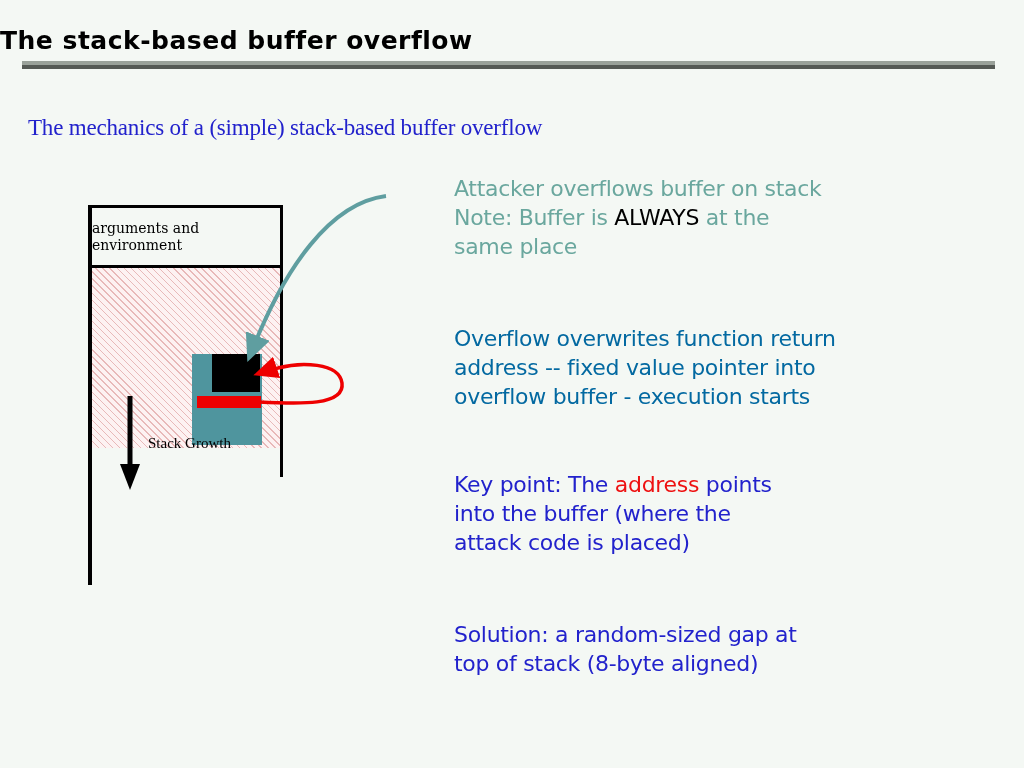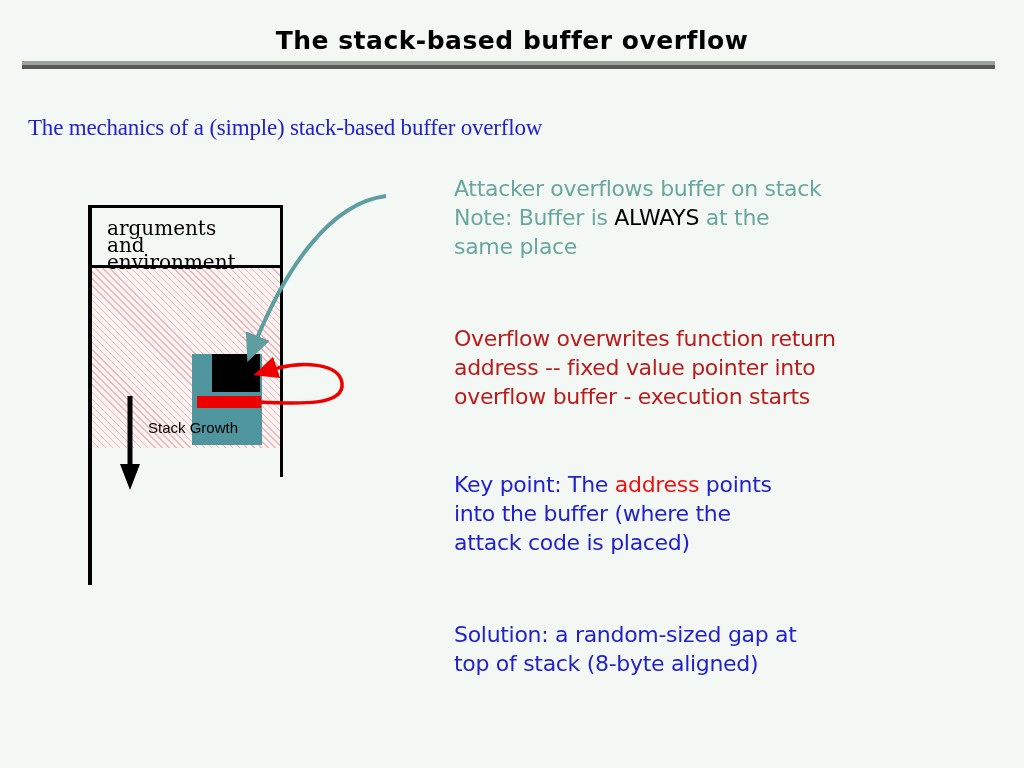--- a/index.html
+++ b/index.html
@@ -15,21 +15,21 @@
     overflow: hidden;
     font-family: "DejaVu Sans", sans-serif;
   }
 
   
   #title {
     position: absolute;
     top: 26px;
     left: 0;
     width: 1024px;
-    text-align: center;
+    text-align: left;
     font-family: "DejaVu Sans", sans-serif;
     font-size: 25px;
     font-weight: bold;
     color: #000000;
     letter-spacing: 0.5px;
   }
   #title-rule {
     position: absolute;
     left: 22px;
     top: 61px;
@@ -76,24 +76,24 @@
     left: 88px;
     top: 205px;
     width: 195px;
     height: 63px;
     border: 3px solid #000000;
     box-sizing: border-box;
     background: #f4f8f4;
   }
   #args-label {
     position: absolute;
-    left: 107px;
+    left: 92px;
     top: 220px;
     font-family: "DejaVu Serif", serif;
-    font-size: 20px;
+    font-size: 14px;
     line-height: 17px;
     color: #000000;
     width: 150px;
   }
   
   #hatch {
     position: absolute;
     left: 91px;
     top: 268px;
     width: 190px;
@@ -141,22 +141,22 @@
   #growth-arrow {
     position: absolute;
     left: 118px;
     top: 396px;
     width: 24px;
     height: 96px;
   }
   #growth-label {
     position: absolute;
     left: 148px;
-    top: 418px;
-    font-family: Liberation Sans, sans-serif;
+    top: 434px;
+    font-family: Liberation Serif, serif;
     font-size: 15px;
     line-height: 19px;
     color: #000000;
   }
 
   
   #connectors {
     position: absolute;
     left: 0;
     top: 0;
@@ -170,21 +170,21 @@
     position: absolute;
     font-family: "DejaVu Sans", sans-serif;
     font-size: 22px;
     line-height: 29px;
     letter-spacing: -0.3px;
     white-space: pre-line;
     margin-left: 48px;
   }
   #block-attacker { left: 406px; top: 174px; color: #6aa79e; width: 520px; }
   #block-attacker .emph { color: #000000; font-weight: normal; }
-  #block-overflow { left: 406px; top: 324px; color: #b91c1c; width: 530px; }
+  #block-overflow { left: 406px; top: 324px; color: #0369a1; width: 530px; }
   #block-keypoint { left: 406px; top: 470px; color: #2222cc; width: 420px; }
   #block-keypoint .emph { color: #ee1111; }
   #block-solution { left: 406px; top: 620px; color: #2222cc; width: 460px; }
 </style>
 </head>
 <body>
 
 <div id="slide">
 
   <div id="title">The stack-based buffer overflow</div>

